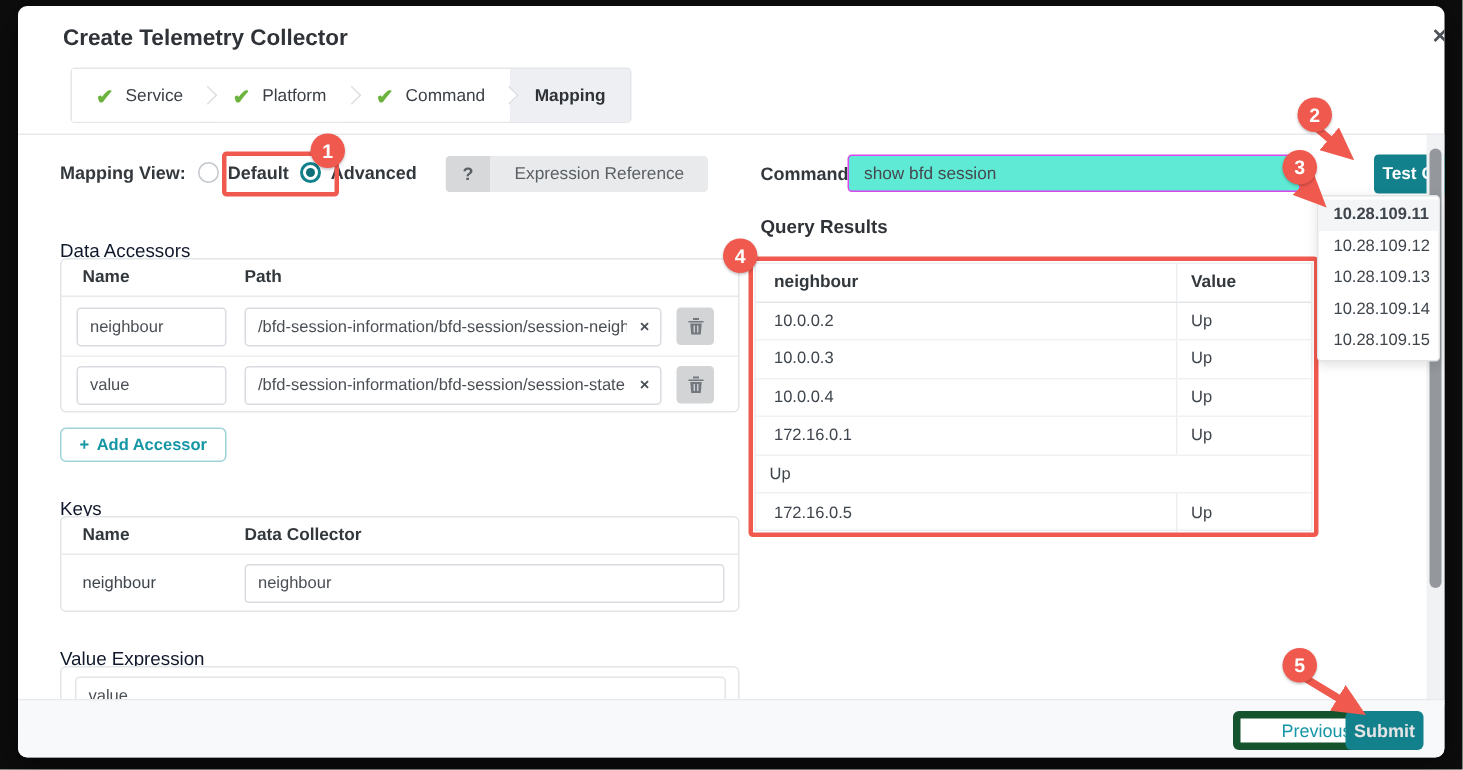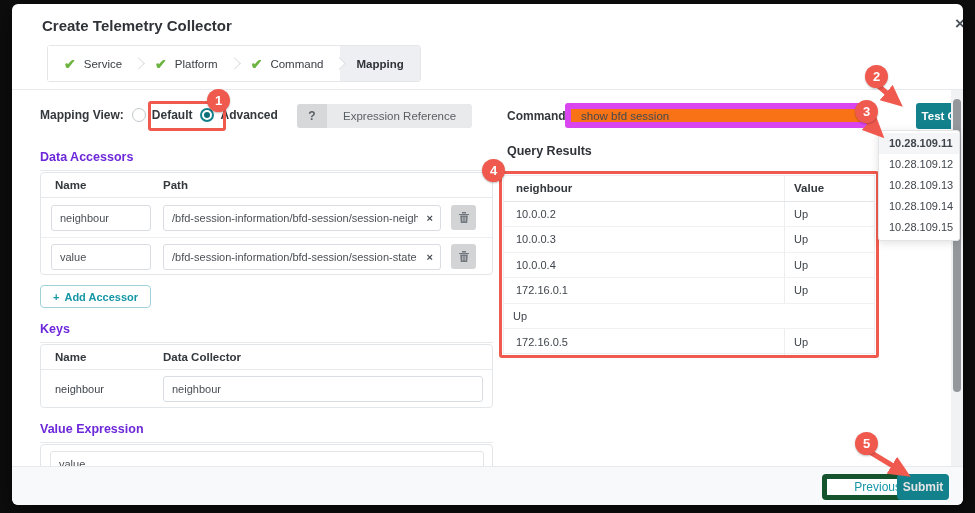--- a/index.html
+++ b/index.html
@@ -18,22 +18,22 @@
             border:1px solid #e4e6e8; border-radius:3px; background:#fff; }
   .step { display:flex; align-items:center; gap:8px; padding:0 16px; font-size:11.5px; color:#3b4046; background:#fff; }
   .step .chk { color:#6cb33f; font-size:14px; font-weight:bold; }
   .step.active { background:#edeff2; font-weight:bold; color:#2f3338; }
   .chev { align-self:center; width:9px; height:9px; border-top:1px solid #dcdfe2; border-right:1px solid #dcdfe2;
           transform:rotate(45deg); margin:0 -4px; background:#fff; }
 
   .hdr-divider { position:absolute; left:0; top:85px; width:951px; border-top:1px solid #e7e9ec; }
 
   .lbl { font-weight:bold; color:#33383d; font-size:12px; }
-  .sec-head { position:absolute; left:28px; width:453px; font-weight:bold; font-size:12.5px; color:#6d28d9;
-              border-bottom:1px solid #e7e9ec; padding-bottom:6px; }
+  .sec-head { position:absolute; left:28px; width:453px; font-weight:normal; font-size:12.5px; color:#0f172a;
+              border-bottom:1px solid #e7e9ec; padding-bottom:6px;margin-top:10px; }
 
   
   .mapview { position:absolute; left:28px; top:104px; display:flex; align-items:flex-end; gap:8px; }
   .radio-opt { display:flex; align-items:center; gap:6px; font-size:12px; font-weight:bold; color:#33383d; cursor:pointer; }
   .radio { width:14px; height:14px; border-radius:50%; border:1px solid #c3c7cb; background:#fff; position:relative; }
   .radio.sel { border:2px solid #12818c; }
   .radio.sel::after { content:""; position:absolute; left:2px; top:2px; width:6px; height:6px; border-radius:50%; background:#0f6f79; }
 
   
   .expr-ref { position:absolute; left:285px; top:100px; height:24px; display:flex; border-radius:3px; overflow:hidden; cursor:pointer; }
@@ -53,22 +53,22 @@
   .trash-btn { width:25px; height:25px; background:#d2d4d6; border:none; border-radius:3px; cursor:pointer;
                display:flex; align-items:center; justify-content:center; }
   .row-sep { position:absolute; left:0; width:100%; border-top:1px solid #eceef0; }
 
   .add-btn { position:absolute; left:28px; top:281px; height:23px; padding:0 12px; background:#fff;
              border:1px solid #9ed2d8; border-radius:4px; color:#1596a5; font-size:11px; font-weight:bold;
              cursor:pointer; display:flex; align-items:center; gap:5px; font-family:"Liberation Sans", sans-serif; }
 
   
   .cmd-label { position:absolute; left:495px; top:105px; }
-  .cmd-input { position:absolute; left:553px; top:99px; width:302px; height:25px; background:#f97316;
-               border:6px solid #d946ef; border-radius:3px; font-size:11.5px; color:#45494e; padding:0 10px;
+  .cmd-input { position:absolute; left:553px; top:99px; width:302px; height:25px; background:#5eead4;
+               border:1px solid #d946ef; border-radius:3px; font-size:11.5px; color:#45494e; padding:0 10px;
                font-family:"Liberation Sans", sans-serif; outline:none; }
   .testq-btn { position:absolute; left:904px; top:99px; width:81px; height:26px; background:#12818c; color:#fff;
                border:none; border-radius:3px; font-size:11.5px; font-weight:bold; cursor:pointer;
                font-family:"Liberation Sans", sans-serif; display:flex; align-items:center; justify-content:center; gap:6px; }
   .testq-btn .caret { font-size:9px; }
 
   .dropdown { position:absolute; left:866px; top:126px; width:82px; background:#fff; border:1px solid #e2e4e6;
               border-radius:3px; box-shadow:0 2px 8px rgba(0,0,0,.12); z-index:15; padding:2px 0; }
   .dd-item { height:21px; line-height:21px; padding:0 10px; font-size:11px; color:#3f454c; cursor:pointer; white-space:nowrap; }
   .dd-item.hl { font-weight:bold; background:#f4f5f6; }

